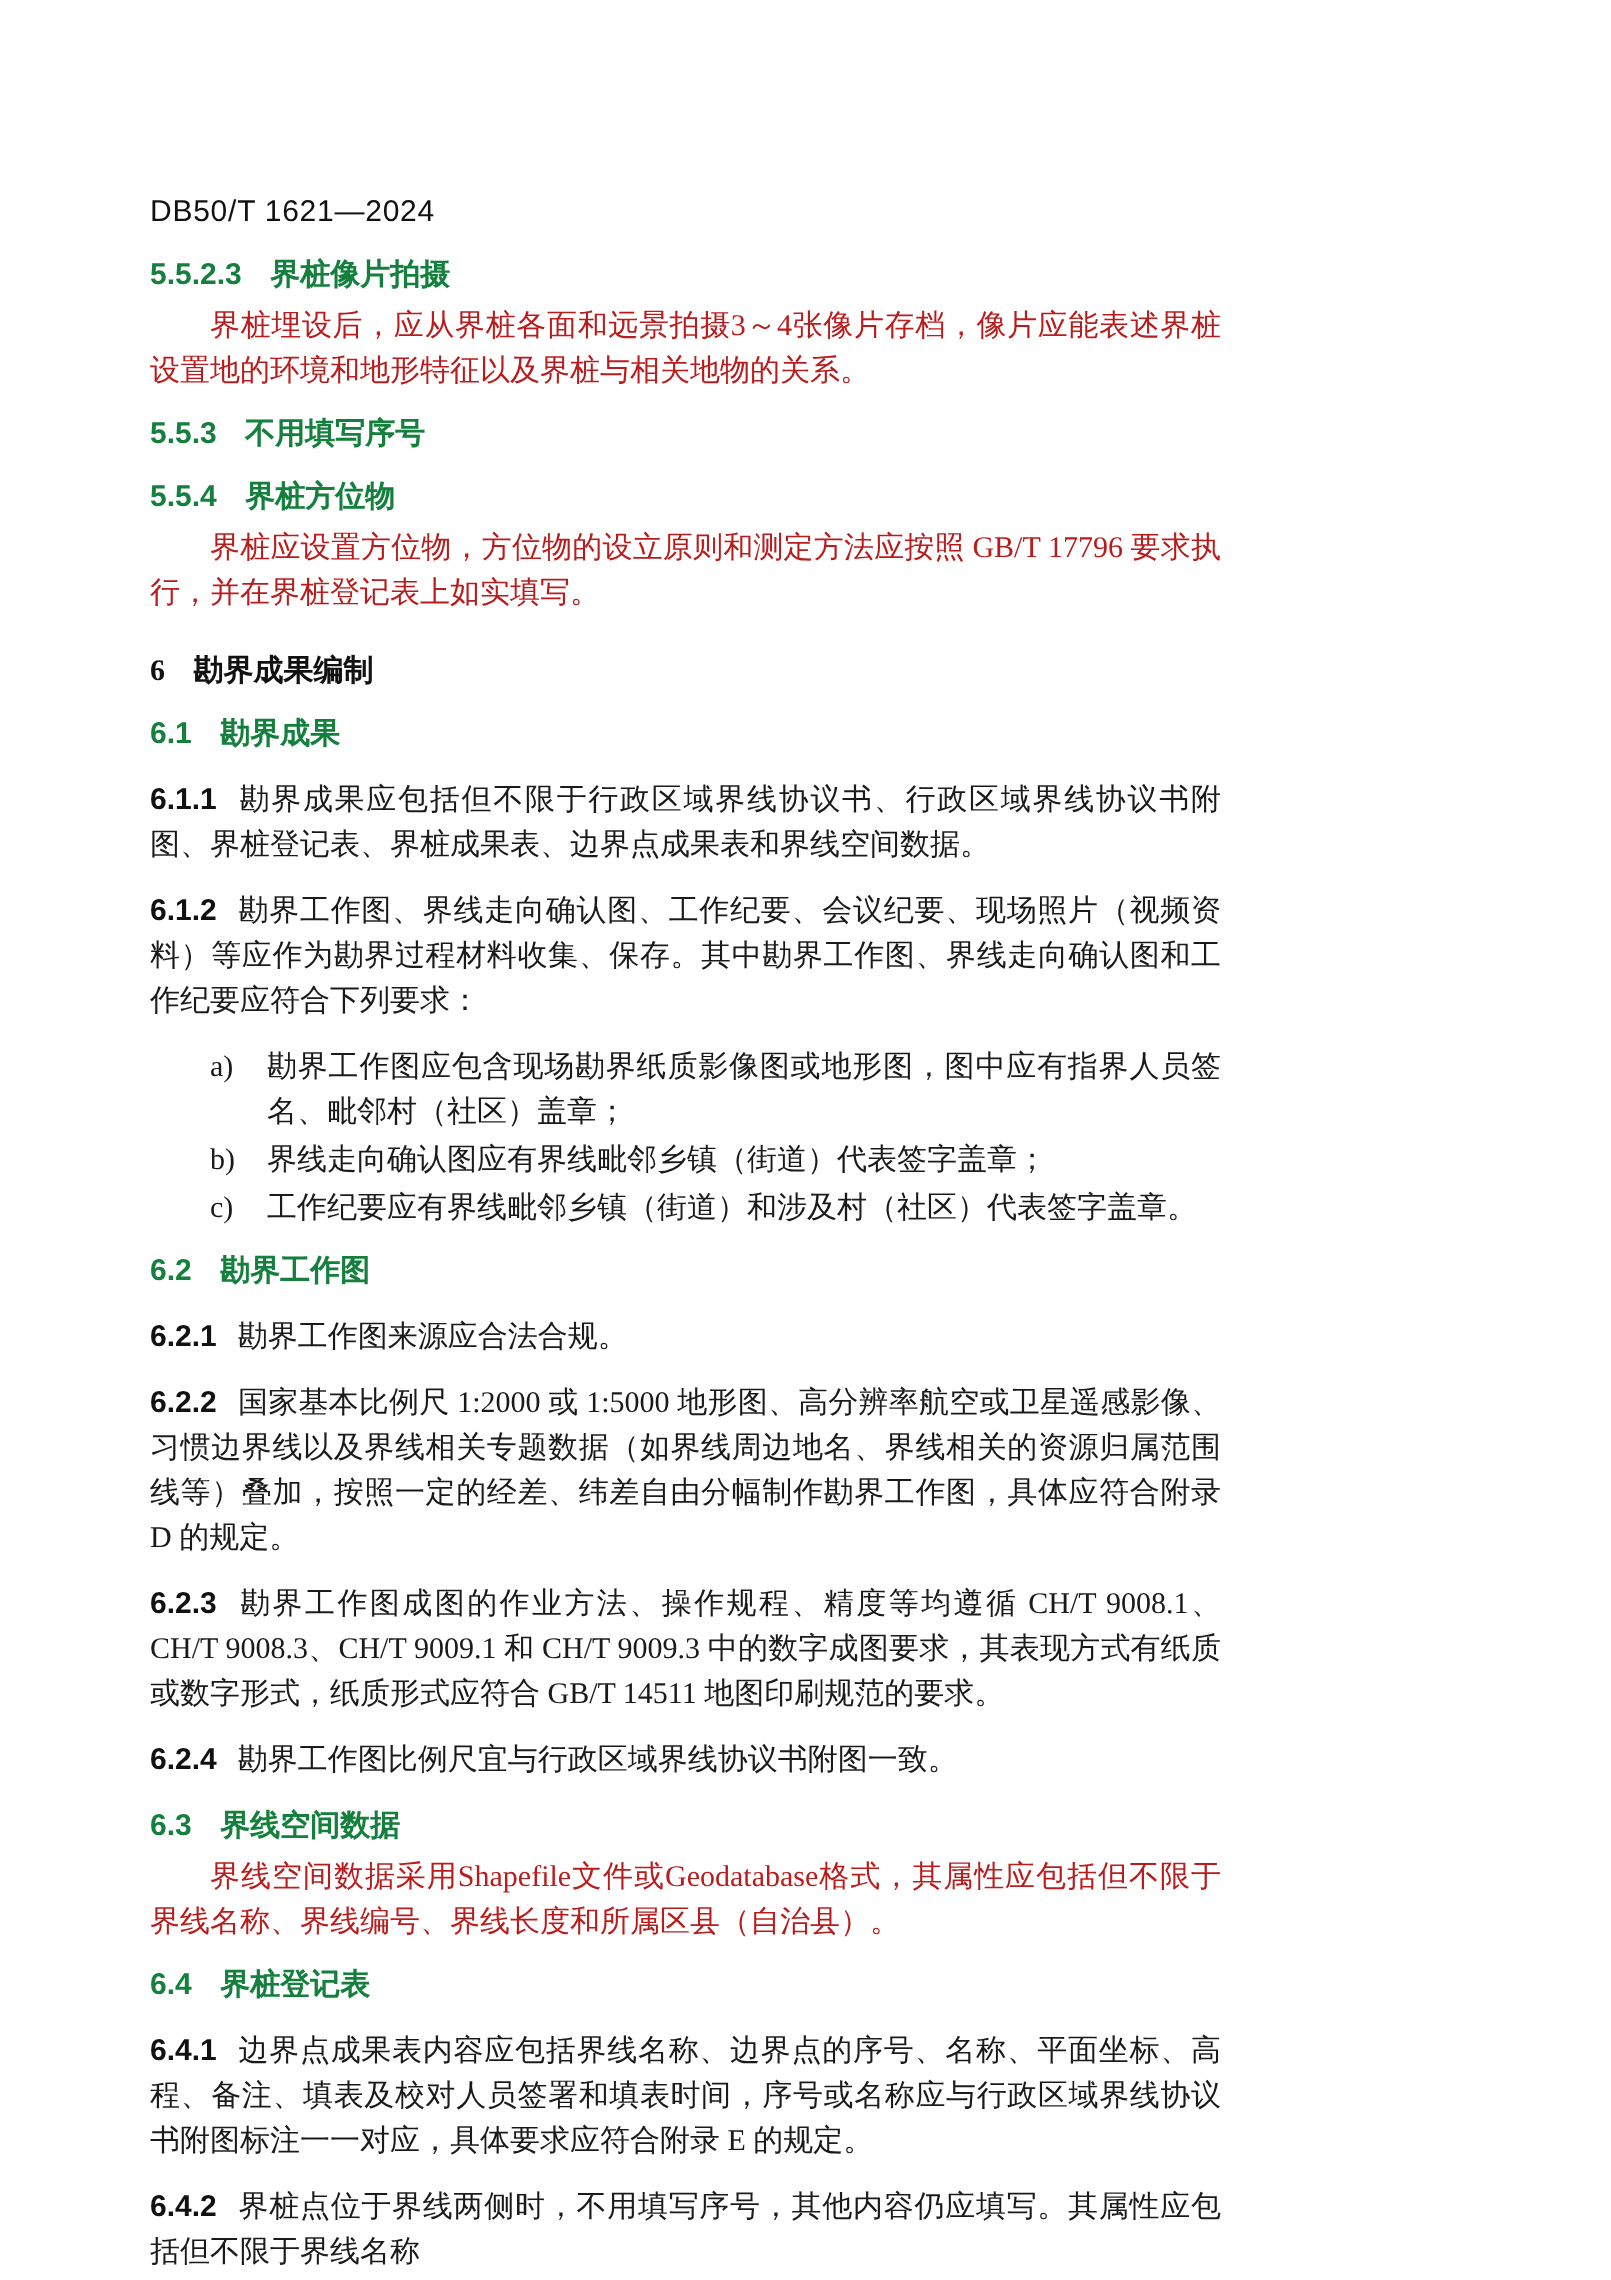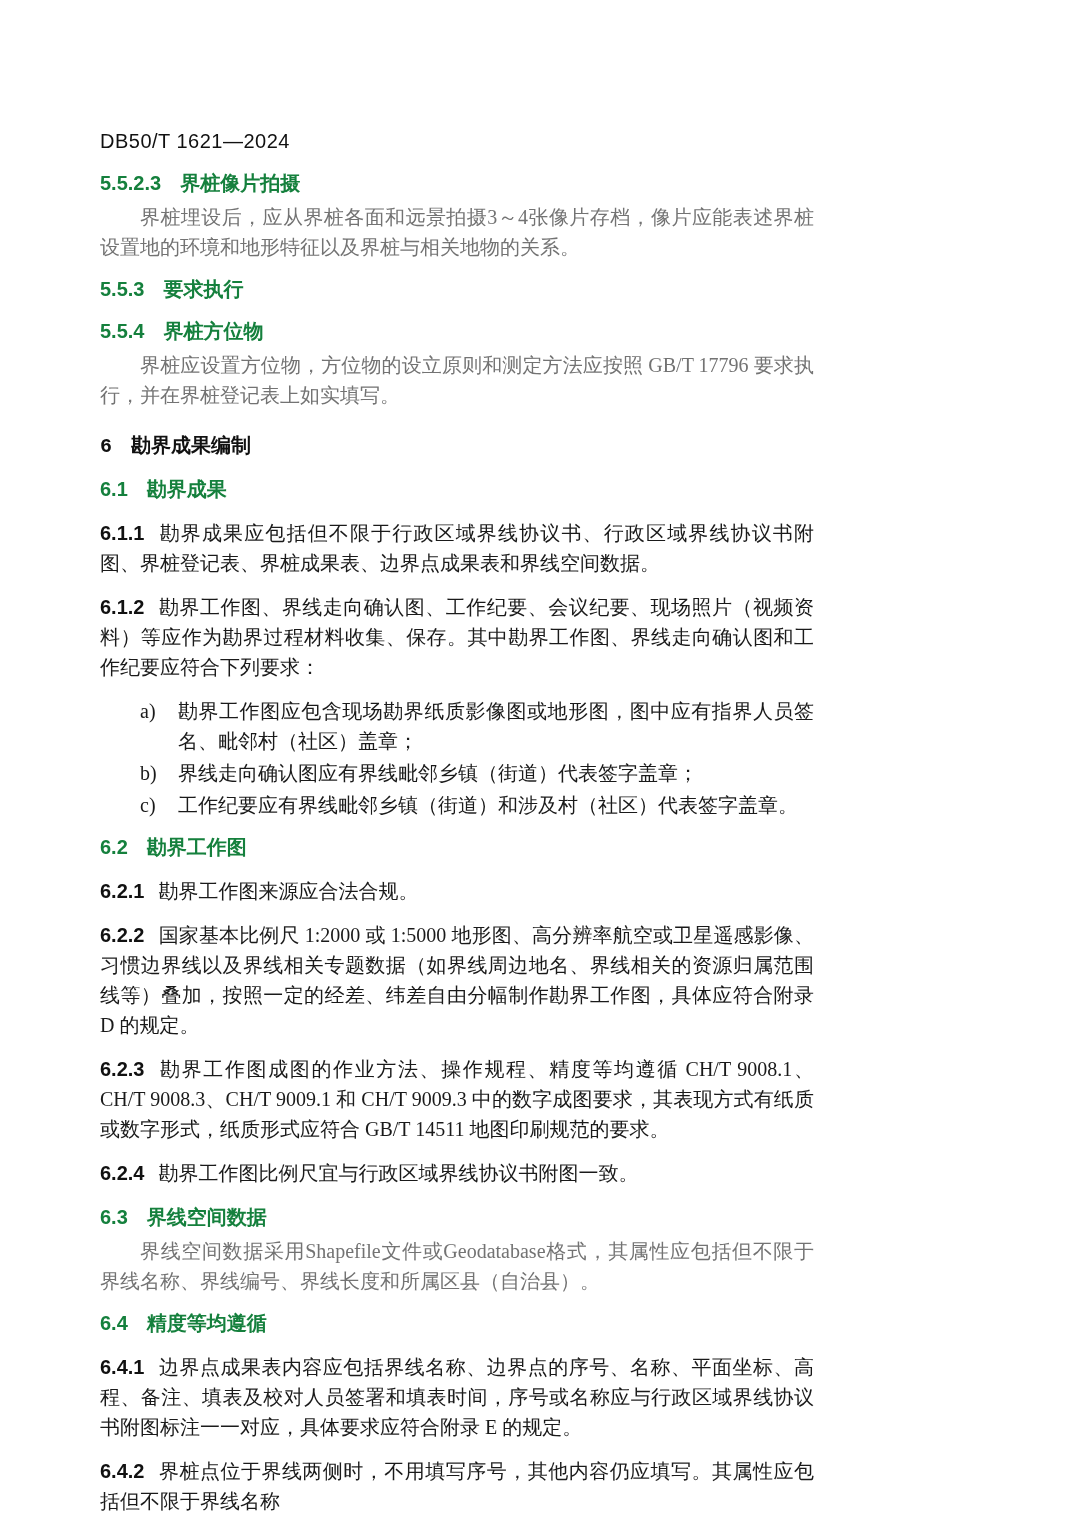--- a/index.html
+++ b/index.html
@@ -30,35 +30,35 @@
   
   .h3 {
     font-family: "Liberation Sans", "DejaVu Sans", sans-serif;
     font-weight: bold;
     font-size: 20px;
     line-height: 30px;
     margin: 12px 0 4px 0;
     color: #15803d;
   }
   .h2 {
-    font-family: Liberation Mono, monospace;
+    font-family: Liberation Serif, serif;
     font-weight: bold;
     font-size: 20px;
     line-height: 30px;
     margin: 22px 0 6px 0;
     color: #111;
   }
   .h2 .num, .h3 .num { margin-right: 0.95em; }
   
   .para {
     font-size: 20px;
     line-height: 30px;
     text-align: justify;
     margin: 2px 0;
-    color: #737373;
+    color: #b91c1c;
   }
   .para.indent { text-indent: 2em; }
   
   .clause {
     font-size: 20px;
     line-height: 30px;
     text-align: justify;
     margin: 14px 0;
     color: #1a1a1a;
   }
@@ -99,21 +99,21 @@
 <div class="page">
 
   <div class="doc-code">DB50/T 1621—2024</div>
 
   <div class="h3">
     <span class="num">5.5.2.3</span><span>界桩像片拍摄</span>
   </div>
   <p class="para indent">界桩埋设后，应从界桩各面和远景拍摄3～4张像片存档，像片应能表述界桩设置地的环境和地形特征以及界桩与相关地物的关系。</p>
 
   <div class="h3">
-    <span class="num">5.5.3</span><span>要求执行</span>
+    <span class="num">5.5.3</span><span>不用填写序号</span>
   </div>
 
   <div class="h3">
     <span class="num">5.5.4</span><span>界桩方位物</span>
   </div>
   <p class="para indent">界桩应设置方位物，方位物的设立原则和测定方法应按照 GB/T 17796 要求执行，并在界桩登记表上如实填写。</p>
 
   <div class="h2">
     <span class="num">6</span><span>勘界成果编制</span>
   </div>
@@ -158,21 +158,21 @@
   <p class="clause">
     <span class="cnum">6.2.4</span><span>勘界工作图比例尺宜与行政区域界线协议书附图一致。</span>
   </p>
 
   <div class="h3">
     <span class="num">6.3</span><span>界线空间数据</span>
   </div>
   <p class="para indent">界线空间数据采用Shapefile文件或Geodatabase格式，其属性应包括但不限于界线名称、界线编号、界线长度和所属区县（自治县）。</p>
 
   <div class="h3">
-    <span class="num">6.4</span><span>精度等均遵循</span>
+    <span class="num">6.4</span><span>界桩登记表</span>
   </div>
 
   <p class="clause">
     <span class="cnum">6.4.1</span><span>边界点成果表内容应包括界线名称、边界点的序号、名称、平面坐标、高程、备注、填表及校对人员签署和填表时间，序号或名称应与行政区域界线协议书附图标注一一对应，具体要求应符合附录 E 的规定。</span>
   </p>
   <p class="clause">
     <span class="cnum">6.4.2</span><span>界桩点位于界线两侧时，不用填写序号，其他内容仍应填写。其属性应包括但不限于界线名称</span>
   </p>
 
   <div class="page-number">6</div>

